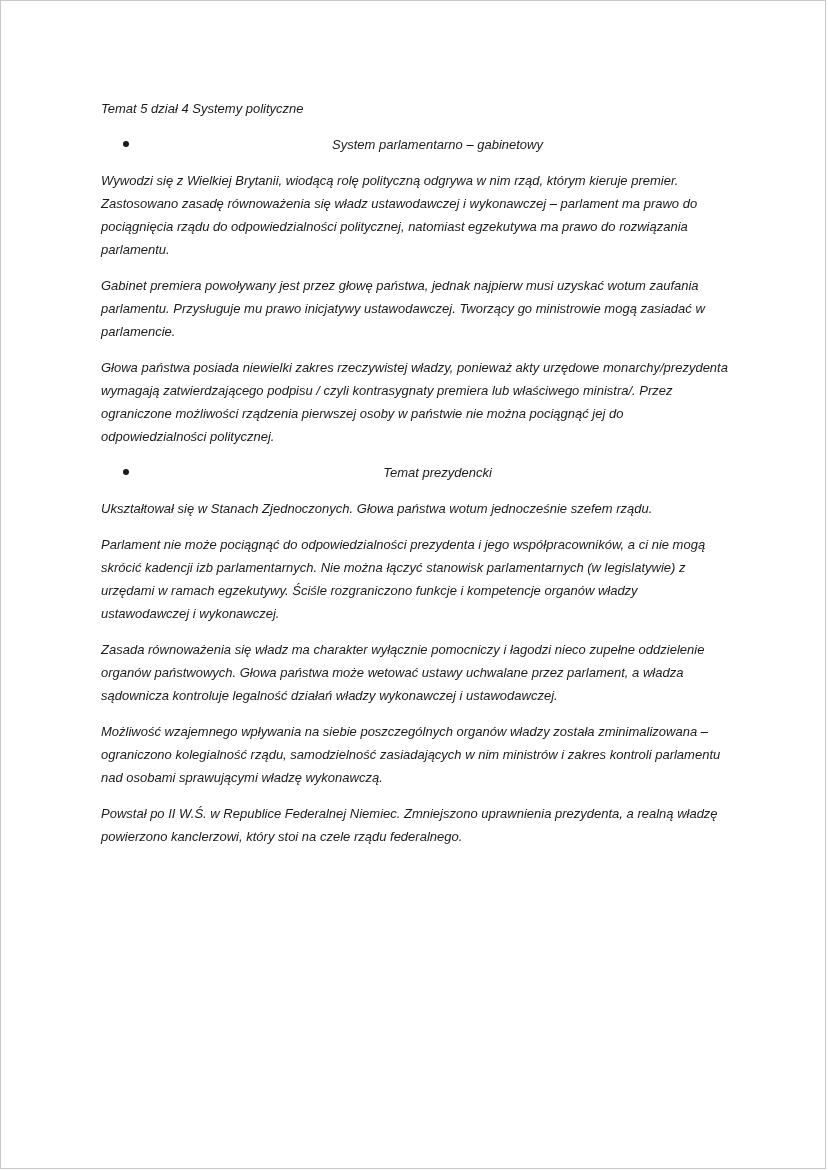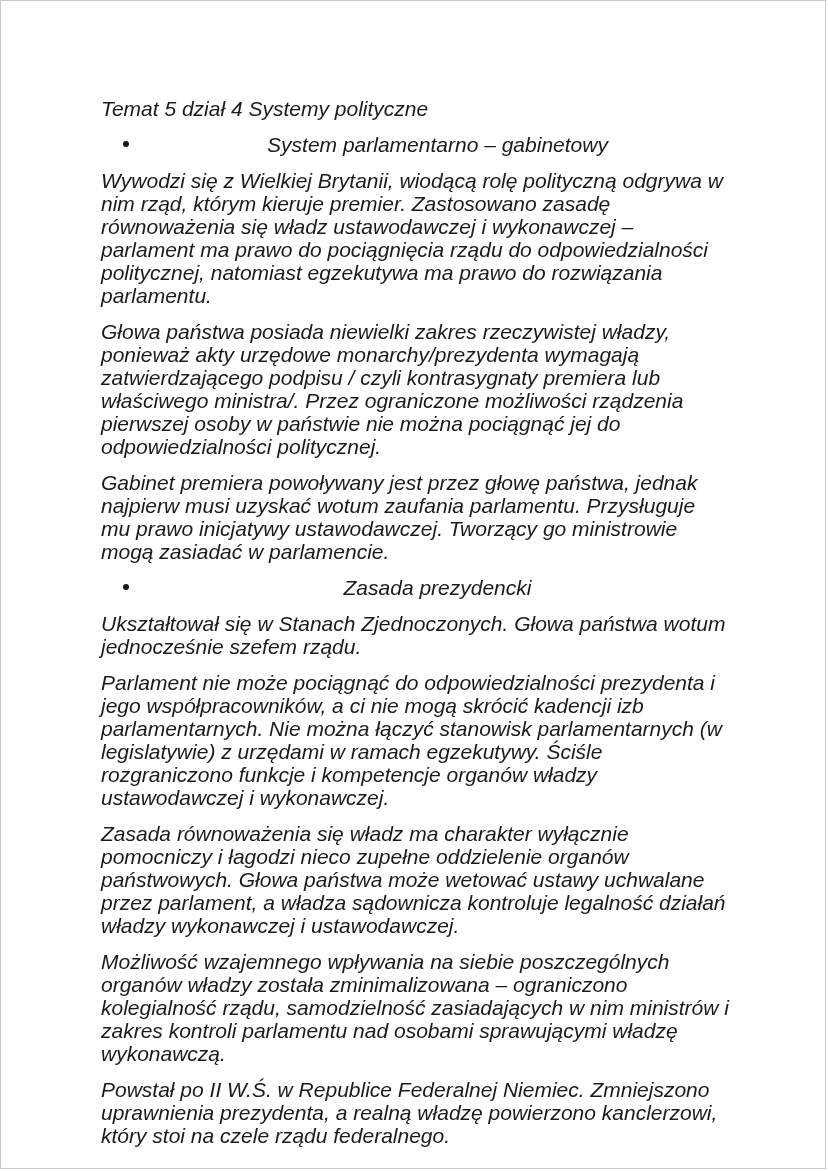--- a/index.html
+++ b/index.html
@@ -16,21 +16,21 @@
     box-sizing: border-box;
     overflow: hidden;
     font-family: "Liberation Sans", sans-serif;
   }
   .content {
     position: absolute;
     top: 96px;
     left: 100px;
     right: 96px;
     font-style: italic;
-    font-size: 21px;
+    font-size: 13px;
     line-height: 23px;
     color: #1b1b1b;
   }
   .para {
     margin: 0 0 13px 0;
   }
   .bullet-item {
     display: flex;
     align-items: flex-start;
     margin: 0 0 13px 0;
@@ -59,27 +59,27 @@
     <p class="para">Temat 5 dział 4 Systemy polityczne</p>
 
     <div class="bullet-item">
       <span class="bullet-dot"></span>
       <span class="bullet-text">System parlamentarno – gabinetowy</span>
     </div>
 
 
     <p class="para">Wywodzi się z Wielkiej Brytanii, wiodącą rolę polityczną odgrywa w nim rząd, którym kieruje premier. Zastosowano zasadę równoważenia się władz ustawodawczej i wykonawczej – parlament ma prawo do pociągnięcia rządu do odpowiedzialności politycznej, natomiast egzekutywa ma prawo do rozwiązania parlamentu.</p>
 
+    <p class="para">Gabinet premiera powoływany jest przez głowę państwa, jednak najpierw musi uzyskać wotum zaufania parlamentu. Przysługuje mu prawo inicjatywy ustawodawczej. Tworzący go ministrowie mogą zasiadać w parlamencie.</p>
+
     <p class="para">Głowa państwa posiada niewielki zakres rzeczywistej władzy, ponieważ akty urzędowe monarchy/prezydenta wymagają zatwierdzającego podpisu / czyli kontrasygnaty premiera lub właściwego ministra/. Przez ograniczone możliwości rządzenia pierwszej osoby w państwie nie można pociągnąć jej do odpowiedzialności politycznej.</p>
-
-    <p class="para">Gabinet premiera powoływany jest przez głowę państwa, jednak najpierw musi uzyskać wotum zaufania parlamentu. Przysługuje mu prawo inicjatywy ustawodawczej. Tworzący go ministrowie mogą zasiadać w parlamencie.</p>
 
     <div class="bullet-item">
       <span class="bullet-dot"></span>
-      <span class="bullet-text">Zasada prezydencki</span>
+      <span class="bullet-text">Temat prezydencki</span>
     </div>
 
     <p class="para">Ukształtował się w Stanach Zjednoczonych. Głowa państwa wotum jednocześnie szefem rządu.</p>
 
     <p class="para">Parlament nie może pociągnąć do odpowiedzialności prezydenta i jego współpracowników, a ci nie mogą skrócić kadencji izb parlamentarnych. Nie można łączyć stanowisk parlamentarnych (w legislatywie) z urzędami w ramach egzekutywy. Ściśle rozgraniczono funkcje i kompetencje organów władzy ustawodawczej i wykonawczej.</p>
 
     <p class="para">Zasada równoważenia się władz ma charakter wyłącznie pomocniczy i łagodzi nieco zupełne oddzielenie organów państwowych. Głowa państwa może wetować ustawy uchwalane przez parlament, a władza sądownicza kontroluje legalność działań władzy wykonawczej i ustawodawczej.</p>
 
 
     <p class="para">Możliwość wzajemnego wpływania na siebie poszczególnych organów władzy została zminimalizowana – ograniczono kolegialność rządu, samodzielność zasiadających w nim ministrów i zakres kontroli parlamentu nad osobami sprawującymi władzę wykonawczą.</p>

